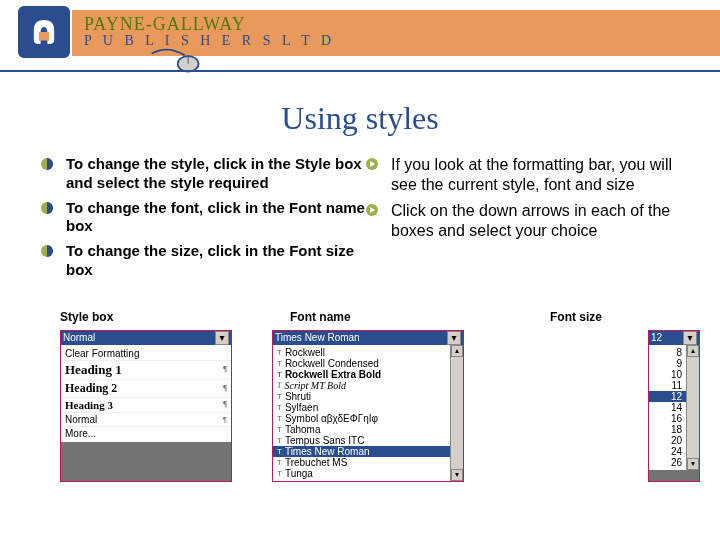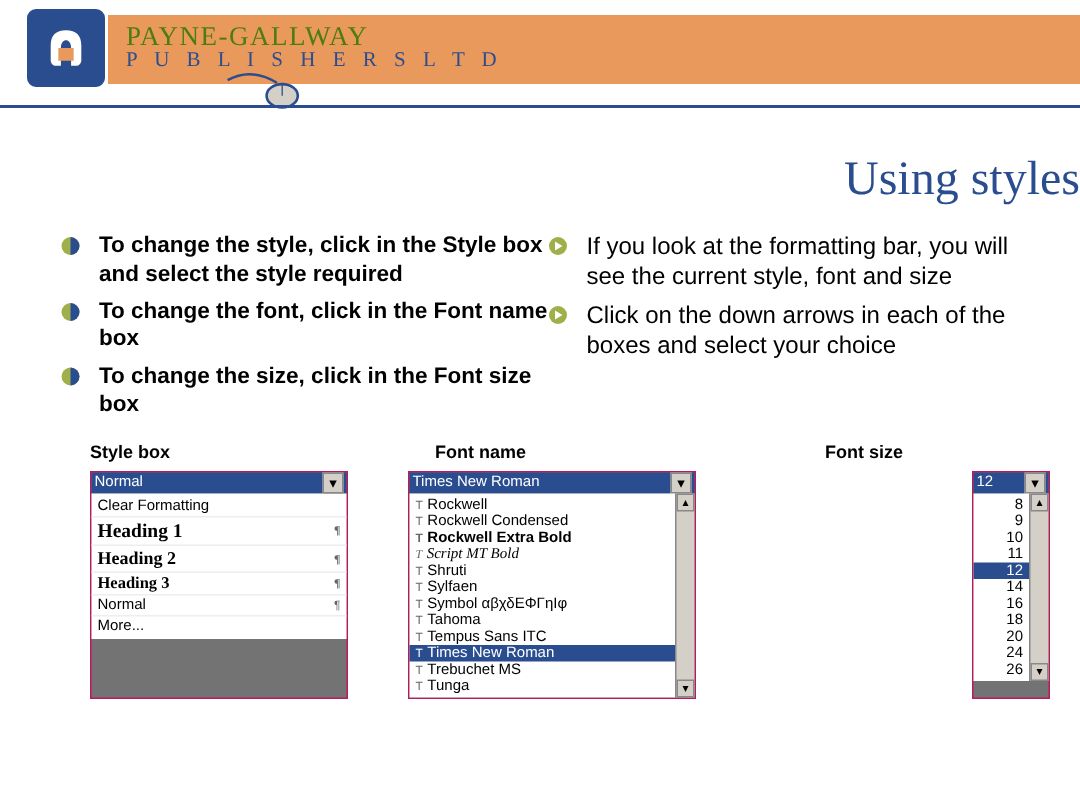--- a/index.html
+++ b/index.html
@@ -7,32 +7,32 @@
 .orange-bar{position:absolute;left:72px;top:10px;right:0;height:46px;background:#e8995b}
 .logo{position:absolute;left:18px;top:6px;width:48px;height:48px;border:2px solid #2a4d8f;border-radius:6px;background:#2a4d8f;display:flex;align-items:center;justify-content:center}
 .logo svg{width:34px;height:34px}
 .brand{position:absolute;left:84px;top:14px;font-family:"Times New Roman",serif}
 .brand-name{color:#4d7c0f;font-size:18px;letter-spacing:1px}
 .brand-sub{color:#2a4d8f;font-size:14px;letter-spacing:4px;margin-top:-2px}
 .mouse{position:absolute;left:150px;top:48px}
 .mouse svg{width:52px;height:30px}
 .rule{position:absolute;left:0;right:0;top:70px;height:2px;background:#2a4d8f}
 
-.title{text-align:right;font-family:"Times New Roman",serif;font-size:32px;color:#2a4d8f;margin-top:30px}
+.title{text-align:center;font-family:"Times New Roman",serif;font-size:32px;color:#2a4d8f;margin-top:30px}
 
 .columns{display:flex;margin-top:18px;padding:0 30px 0 40px}
 .col{flex:1}
 .col.right{font-weight:bold}
 .col ul{list-style:none;padding:0;margin:0}
 .col li{position:relative;padding-left:26px;font-size:16px;line-height:1.25;margin-bottom:6px}
 .col.right li{font-size:15px}
 .bullet{position:absolute;left:0;top:2px;width:14px;height:14px}
 .bullet svg{width:14px;height:14px;display:block}
 
-.labels{display:flex;padding:0 30px 0 60px;margin-top:8px;font-weight:bold;font-size:12px}
+.labels{display:flex;padding:0 30px 0 60px;margin-top:24px;font-weight:bold;font-size:12px}
 .labels .c1{width:230px}
 .labels .c2{width:260px}
 .labels .c3{flex:1}
 
 .dropdowns{display:flex;padding:0 20px 0 60px;margin-top:6px;gap:40px}
 
 
 .ddbox{border:1px solid #be185d;background:#737373;font-size:10px;width:170px}
 .dd-sel{display:flex;align-items:center;background:#2a4d8f;color:#fff;height:14px;padding:0 2px}
 .dd-sel .arrow{margin-left:auto;width:12px;height:12px;background:#d4d0c8;border:1px solid #888;display:flex;align-items:center;justify-content:center;color:#000}

